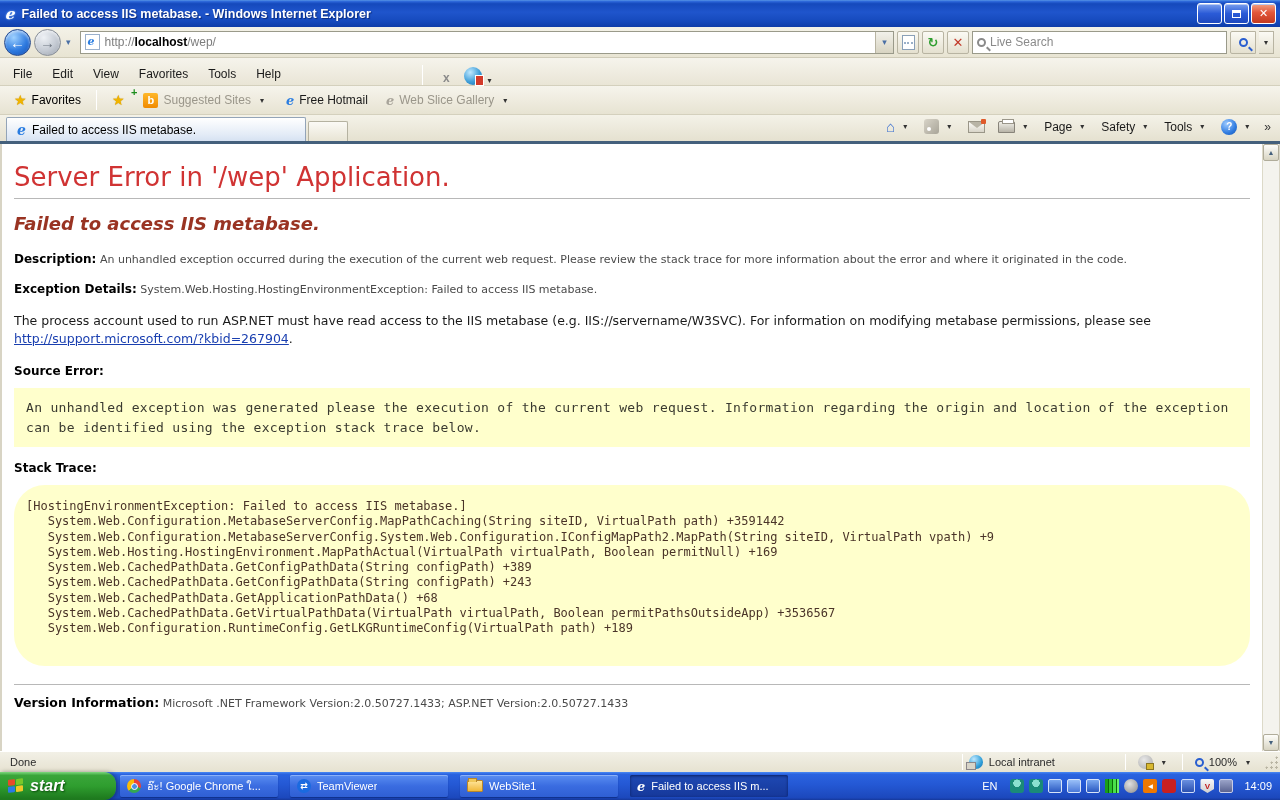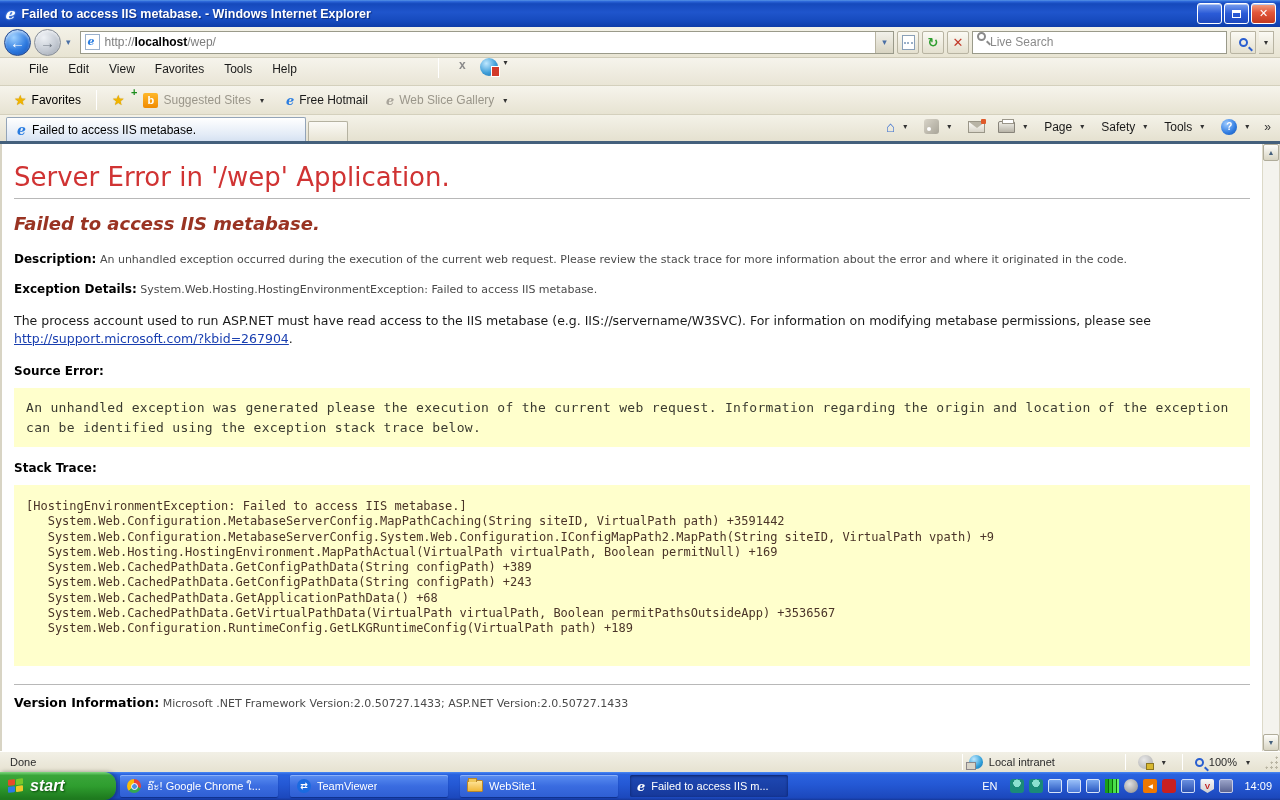--- a/index.html
+++ b/index.html
@@ -38,33 +38,33 @@
   .url { flex:1; font-size:12px; color:#7d7d7d; white-space:nowrap; overflow:hidden; }
   .url .host { color:#000; font-weight:bold; }
   .urldd { width:18px; height:21px; background:linear-gradient(180deg,#f2f1ea,#d8d4c2); border-left:1px solid #b8b4a2;
     display:flex; align-items:center; justify-content:center; color:#4a6fa5; font-size:9px; }
   .tbtn { width:22px; height:23px; border:1px solid #b8b4a2; border-radius:2px; background:linear-gradient(180deg,#fbfaf4,#e4e0cf);
     display:flex; align-items:center; justify-content:center; font-size:13px; }
   .tbtn.refresh { color:#2f9e2f; font-weight:bold; }
   .tbtn.stop { color:#c23a2a; font-weight:bold; }
   .compatico { width:13px; height:15px; background:#fff; border:1px solid #8aa0b8; position:relative; }
   .compatico::after { content:""; position:absolute; left:1px; right:1px; top:6px; border-top:2px dotted #9ab0c8; }
-  .searchbox { width:255px; height:23px; background:#fff; border:1px solid #9a9a8a; display:flex; padding:0 4px; gap:4px; }
+  .searchbox { width:255px; height:23px; background:#fff; border:1px solid #9a9a8a; display:flex; align-items:center; padding:0 4px; gap:4px; }
   .mag { width:9px; height:9px; border:2px solid #8a8a8a; border-radius:50%; position:relative; flex:0 0 auto; }
   .mag::after { content:""; position:absolute; width:5px; height:2px; background:#8a8a8a; transform:rotate(45deg); left:7px; top:8px; }
   .mag.blue { border-color:#2a5fd0; } .mag.blue::after { background:#2a5fd0; }
   .searchbox input { border:none; outline:none; flex:1; font-size:12px; color:#555; font-family:inherit; background:transparent; }
   .searchbox input::placeholder { color:#8a8a8a; }
   .searchbtn { width:26px; height:23px; border:1px solid #b8b4a2; border-radius:2px 0 0 2px; background:linear-gradient(180deg,#fbfaf4,#e4e0cf);
     display:flex; align-items:center; justify-content:center; }
   .searchdd { width:15px; height:23px; border:1px solid #b8b4a2; border-left:none; background:linear-gradient(180deg,#fbfaf4,#e4e0cf);
     display:flex; align-items:center; justify-content:center; font-size:8px; color:#333; }
 
   
-  .menubar { height:28px; flex:0 0 28px; display:flex; align-items:flex-start; padding:0 20px; gap:2px;
+  .menubar { height:28px; flex:0 0 28px; display:flex; align-items:flex-end; padding:0 4px; gap:2px;
     background:linear-gradient(180deg,#f6f4ec,#e9e5d6); border-bottom:1px solid #d4d0bd; }
   .menuitem { padding:4px 9px; font-size:12px; color:#1a1a1a; }
   .menusep { width:1px; height:20px; background:#cfcbb8; border-right:1px solid #fff; margin-left:130px; margin-right:10px; }
   .tclose { color:#8a8a8a; font-size:12px; font-weight:bold; padding:0 8px; }
   .addonico { width:18px; height:18px; border-radius:50%; margin-left:4px;
     background:radial-gradient(circle at 35% 30%,#bfe8ff,#3f9ed8 55%,#1a6aa8); position:relative; }
   .addonico::after { content:""; position:absolute; right:-2px; bottom:-1px; width:7px; height:9px; background:#d23a2a; border:1px solid #fff; }
   .smalldd { font-size:8px; color:#333; padding:0 4px; }
 
   
@@ -116,21 +116,21 @@
   .err-hr { border:none; border-top:1px solid #b8b8b8; margin:4px 0 14px 0; }
   .err-hr2 { border:none; border-top:1px solid #b8b8b8; margin:18px 0 10px 0; }
   .err-h2 { font-size:18px; font-style:italic; font-weight:bold; color:#993322; margin:14px 0 18px 0; }
   .lbl { font-weight:bold; font-size:12px; color:#000; }
   .pline { margin:0 0 16px 0; font-size:11px; color:#4a4a4a; }
   .advice { font-weight:normal; font-size:12.5px; color:#1a1a1a; line-height:1.45; margin:2px 0 16px 0; }
   .advice a { color:#1a3fb0; }
   .seclabel { font-weight:bold; font-size:12px; margin:4px 0 10px 0; }
   .ybox { background:#ffffcc; padding:10px 12px; margin:8px 0 14px 0; font-family:"DejaVu Sans Mono",monospace; }
   .ybox.src { font-size:13px; letter-spacing:.3px; color:#3a3a30; line-height:1.5; }
-  .ybox.stack { font-size:12px; color:#4a3428; padding:14px 12px 30px 12px; }
+  .ybox.stack { font-size:12px; color:#4a3428; padding:14px 12px 30px 12px;border-radius:31px; }
   .ybox.stack pre { font-family:inherit; white-space:pre; line-height:1.27; }
   .version { font-size:11px; color:#4a4a4a; margin-top:4px; }
   .version .lbl { font-size:12.5px; }
 
   
   .statusbar { height:21px; flex:0 0 21px; display:flex; align-items:center; background:linear-gradient(180deg,#f2f0e6,#e6e2d1);
     border-top:1px solid #fff; font-size:11px; color:#2a2a2a; padding:0 2px; }
   .statusL { flex:1; padding-left:8px; }
   .ssep { width:1px; height:16px; background:#cfcbb8; border-right:1px solid #fff; margin:0 6px; }
   .zone { display:flex; align-items:center; gap:6px; width:150px; }

